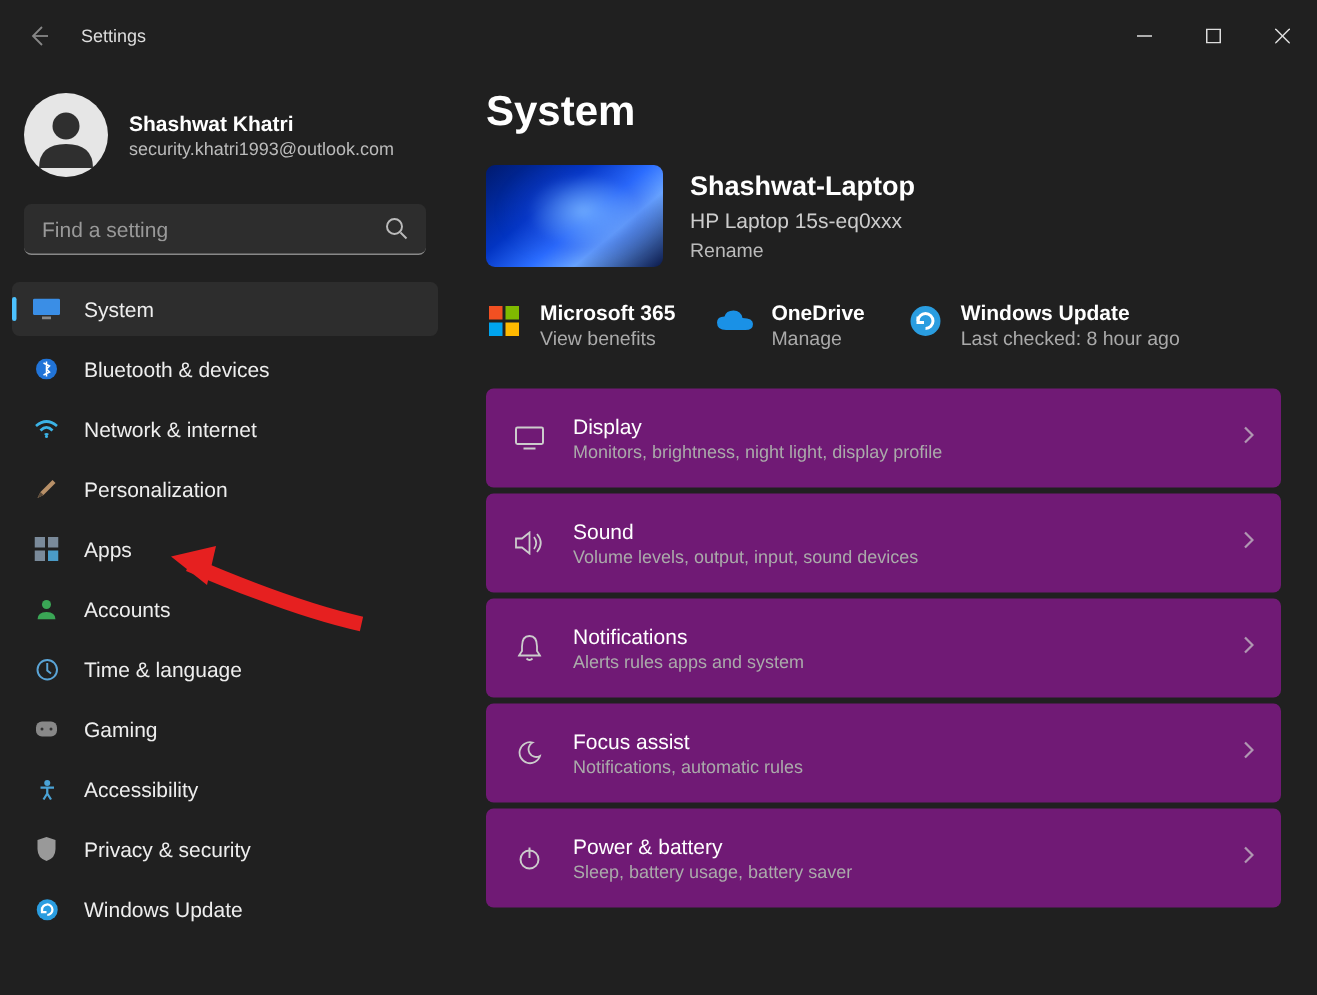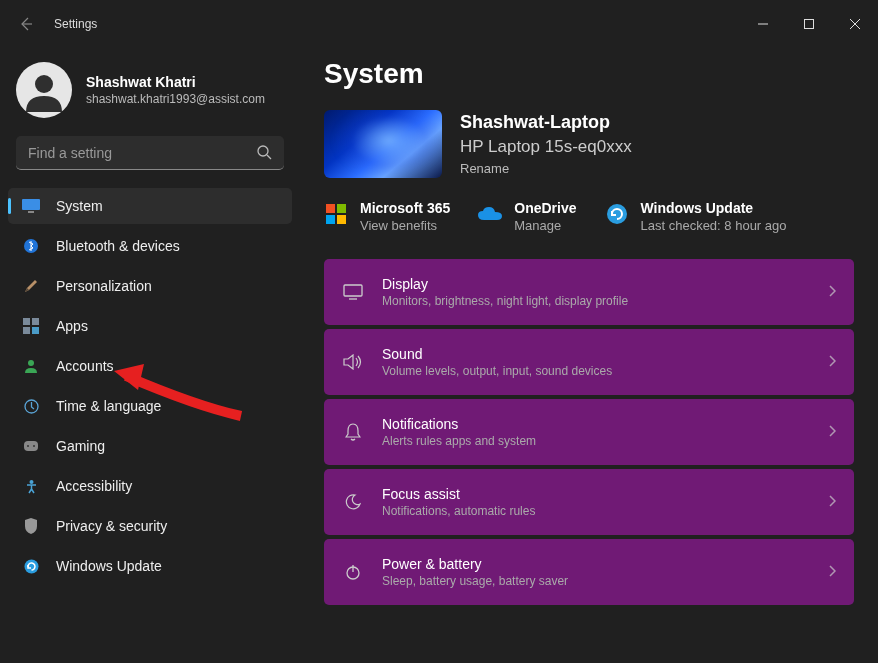--- a/index.html
+++ b/index.html
@@ -32,21 +32,21 @@
 .nav-item.active::before { content: ""; position: absolute; left: 0; top: 10px; bottom: 10px; width: 3px; background: #4cc2ff; border-radius: 2px; }
 .nav-icon { width: 18px; height: 18px; display: flex; align-items: center; justify-content: center; }
 
 .main { flex: 1; padding: 10px 24px 0 24px; overflow-y: auto; }
 .page-title { font-size: 28px; font-weight: 600; margin-bottom: 20px; }
 
 .device { display: flex; align-items: center; gap: 18px; margin-bottom: 22px; }
 .wallpaper { width: 118px; height: 68px; border-radius: 6px; background: linear-gradient(140deg, #001a6e 0%, #0234c2 35%, #2b6dff 55%, #6aa5ff 70%, #0a1848 100%); position: relative; overflow: hidden; }
 .wallpaper::after { content: ""; position: absolute; inset: 0; background: radial-gradient(ellipse 70% 80% at 55% 45%, rgba(120,180,255,.85), rgba(30,70,220,.2) 45%, transparent 70%); filter: blur(2px); }
 .device-name { font-size: 18px; font-weight: 600; }
-.device-model { font-size: 17px; color: #ccc; margin-top: 4px; }
+.device-model { font-size: 14px; color: #ccc; margin-top: 4px; }
 .device-rename { font-size: 13px; color: #bbb; margin-top: 4px; }
 
 .cloud-row { display: flex; gap: 28px; margin-bottom: 26px; }
 .cloud { display: flex; align-items: flex-start; gap: 12px; }
 .cloud .ci { width: 24px; height: 24px; display: flex; align-items: center; justify-content: center; margin-top: 2px; }
 .cloud .ct { font-size: 14px; font-weight: 600; }
 .cloud .cs { font-size: 13px; color: #aaa; margin-top: 2px; }
 
 .panels { display: flex; flex-direction: column; gap: 4px; }
 .panel { height: 66px; background: #701a75; border-radius: 5px; display: flex; align-items: center; padding: 0 18px; gap: 18px; cursor: pointer; }
@@ -100,21 +100,21 @@
   <div class="side">
     <div class="user">
       <div class="avatar">
         <svg width="44" height="44" viewBox="0 0 44 44">
             <circle cx="22" cy="16" r="9" fill="#2f2f2f"></circle>
             <path d="M4 44 Q4 28 22 28 Q40 28 40 44 Z" fill="#2f2f2f"></path>
           </svg>
       </div>
       <div>
         <div class="user-name">Shashwat Khatri</div>
-        <div class="user-email">shashwat.khatri1993@assist.com</div>
+        <div class="user-email">security.khatri1993@outlook.com</div>
       </div>
     </div>
 
     <div class="search">
       <input type="text" placeholder="Find a setting" style="">
       <span class="sicon">
         <svg width="16" height="16" viewBox="0 0 16 16">
             <circle cx="7" cy="7" r="5" stroke="#bbb" stroke-width="1.3" fill="none"></circle>
             <line x1="11" y1="11" x2="15" y2="15" stroke="#bbb" stroke-width="1.3"></line>
           </svg>
@@ -135,20 +135,29 @@
         <span class="nav-icon">
             <svg width="14" height="14" viewBox="0 0 14 14">
               <circle cx="7" cy="7" r="7" fill="#2174d8"></circle>
               <path d="M5 3 L9 5 L7 7 L9 9 L5 11 M7 2 L7 12" stroke="#fff" stroke-width="1" fill="none"></path>
             </svg>
           </span>
         <span>Bluetooth &amp; devices</span>
       </div>
       <div class="nav-item">
         <span class="nav-icon">
+            <svg width="16" height="12" viewBox="0 0 16 12">
+              <path d="M1 4 Q8 -2 15 4 M4 7 Q8 3 12 7 M7 10 Q8 9 9 10" stroke="#3bb3e6" stroke-width="1.8" fill="none"></path>
+              <circle cx="8" cy="11" r="1" fill="#3bb3e6"></circle>
+            </svg>
+          </span>
+        <span>Network &amp; internet</span>
+      </div>
+      <div class="nav-item">
+        <span class="nav-icon">
             <svg width="16" height="16" viewBox="0 0 16 16">
               <path d="M2 14 L4 10 L12 2 L14 4 L6 12 Z" fill="#b89068"></path>
               <path d="M2 14 L4 10 L6 12 Z" fill="#5a4a3a"></path>
             </svg>
           </span>
         <span>Personalization</span>
       </div>
       <div class="nav-item">
         <span class="nav-icon">
             <svg width="16" height="16" viewBox="0 0 16 16">

